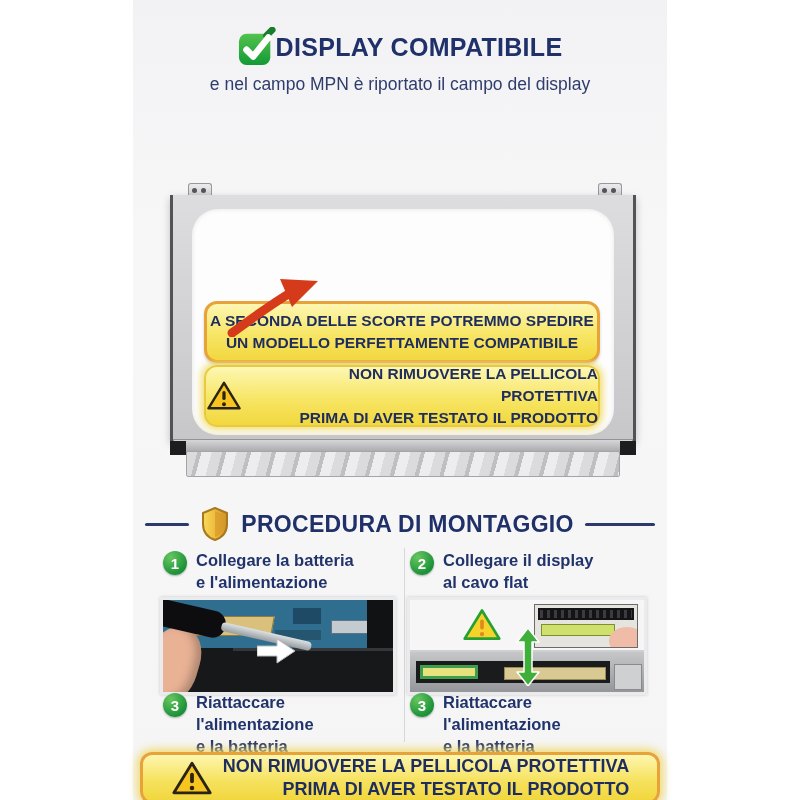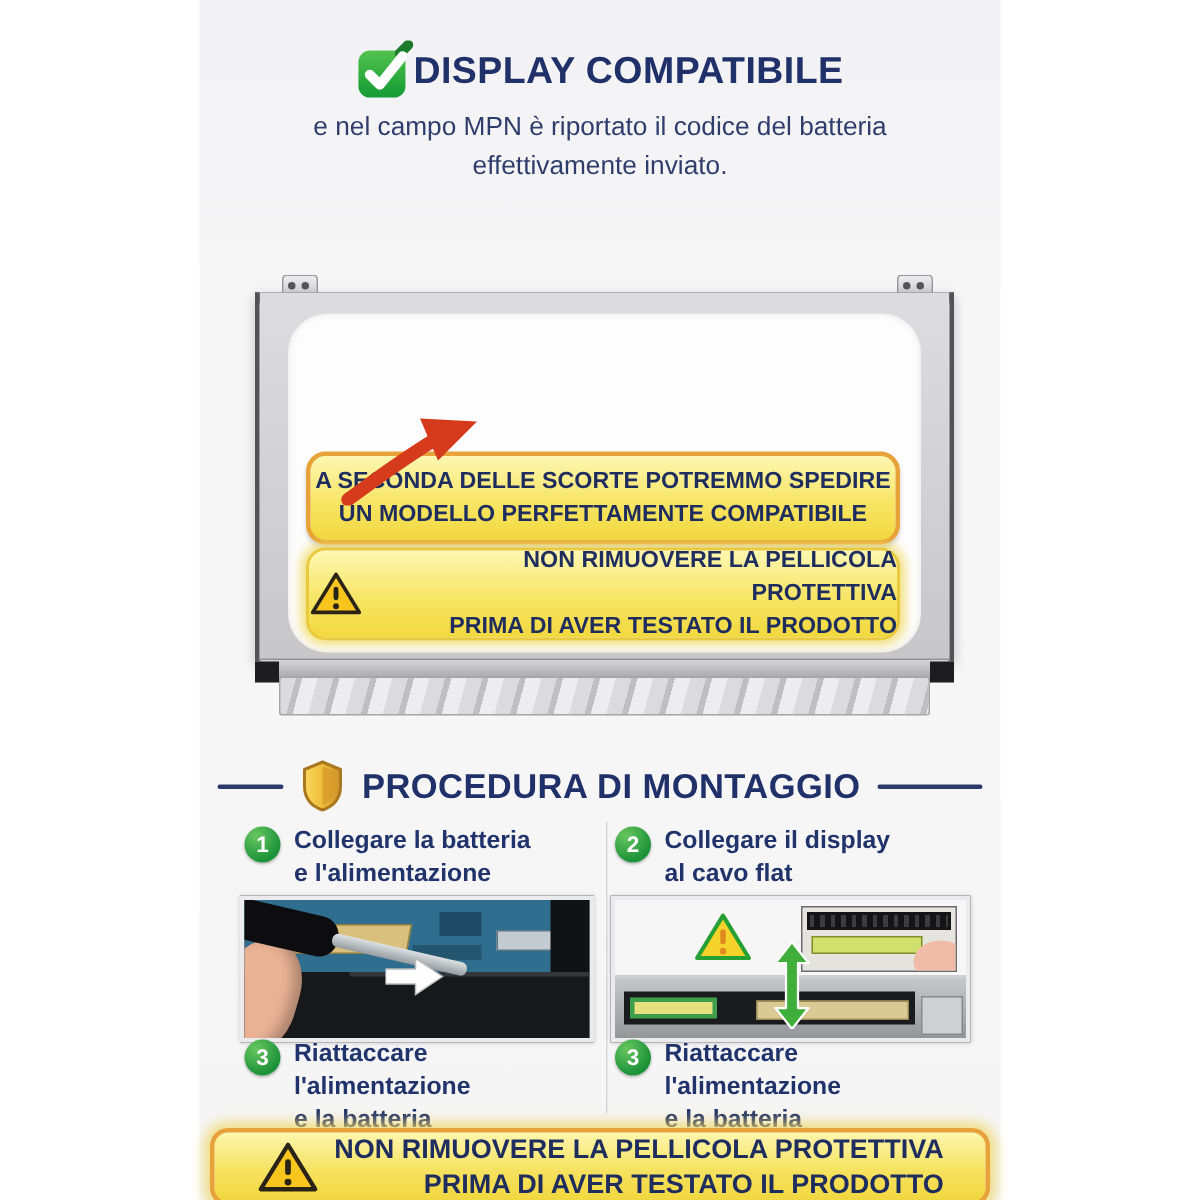--- a/index.html
+++ b/index.html
@@ -136,22 +136,21 @@
           </linearGradient>
         </defs>
         <rect x="1" y="7" width="33" height="33" rx="8" fill="url(#gg)"></rect>
         <polyline points="30,9 36,3" fill="none" stroke="#1c7c2e" stroke-width="7" stroke-linecap="round"></polyline>
         <polyline points="9,24 16,31 32,11" fill="none" stroke="#ffffff" stroke-width="7" stroke-linecap="round" stroke-linejoin="round"></polyline>
       </svg>
       <div class="page-title">DISPLAY COMPATIBILE</div>
     </div>
 
     <div class="intro">
-      <span>e nel campo MPN è riportato il codice del batteria</span>
-      <span>effettivamente inviato.</span>
+      <span>e nel campo MPN è riportato il campo del display</span>
     </div>
 
     <div class="panel-wrap">
       <div class="bracket bl">
           <i class="h1"></i>
           <i class="h2"></i>
         </div>
       <div class="bracket br">
           <i class="h1"></i>
           <i class="h2"></i>

